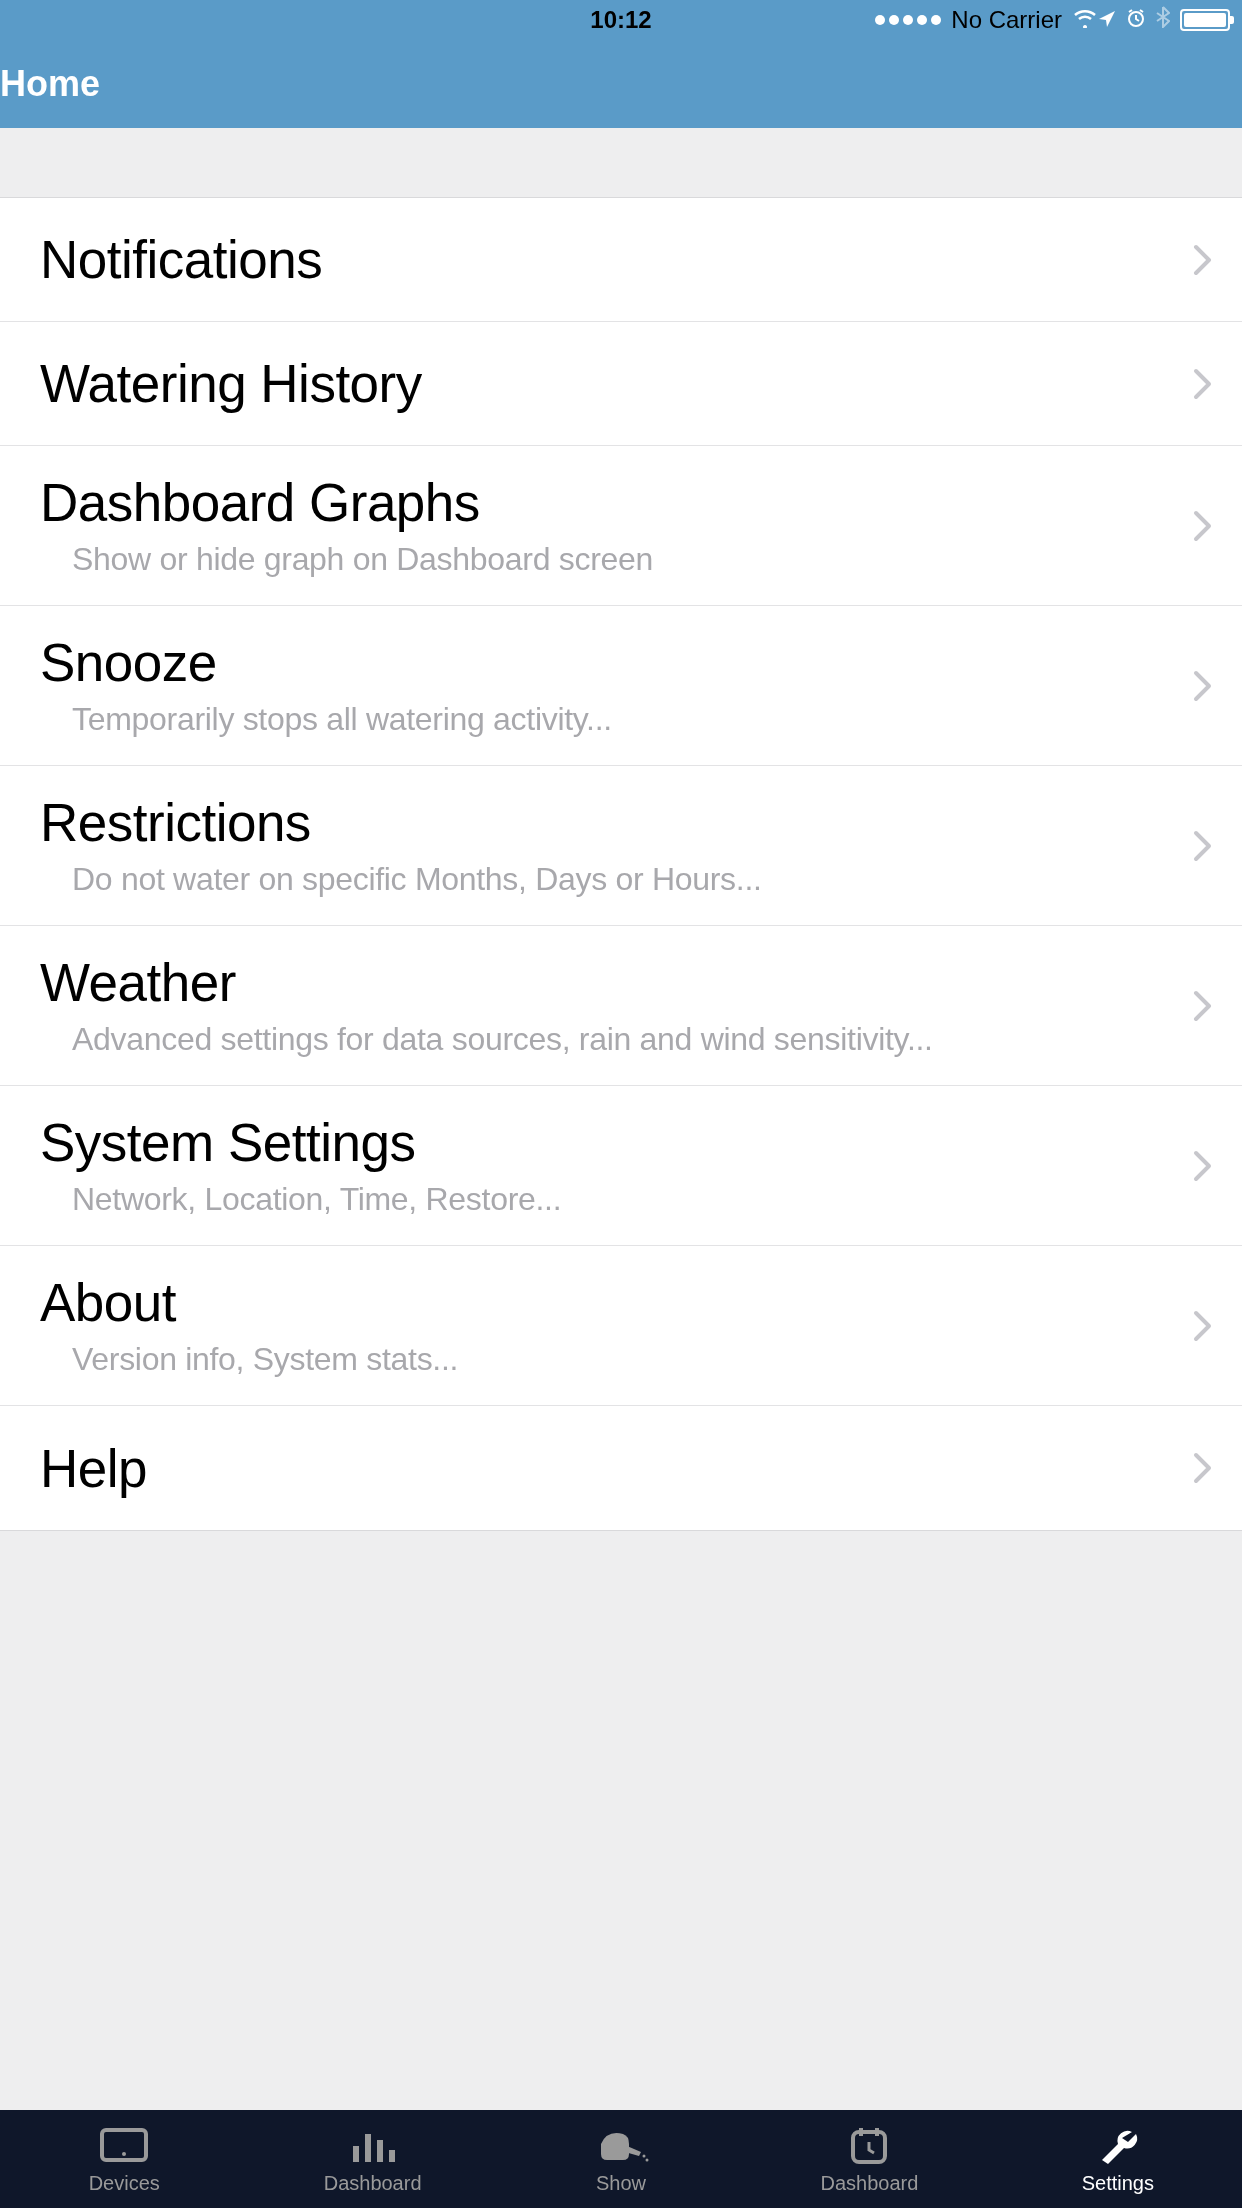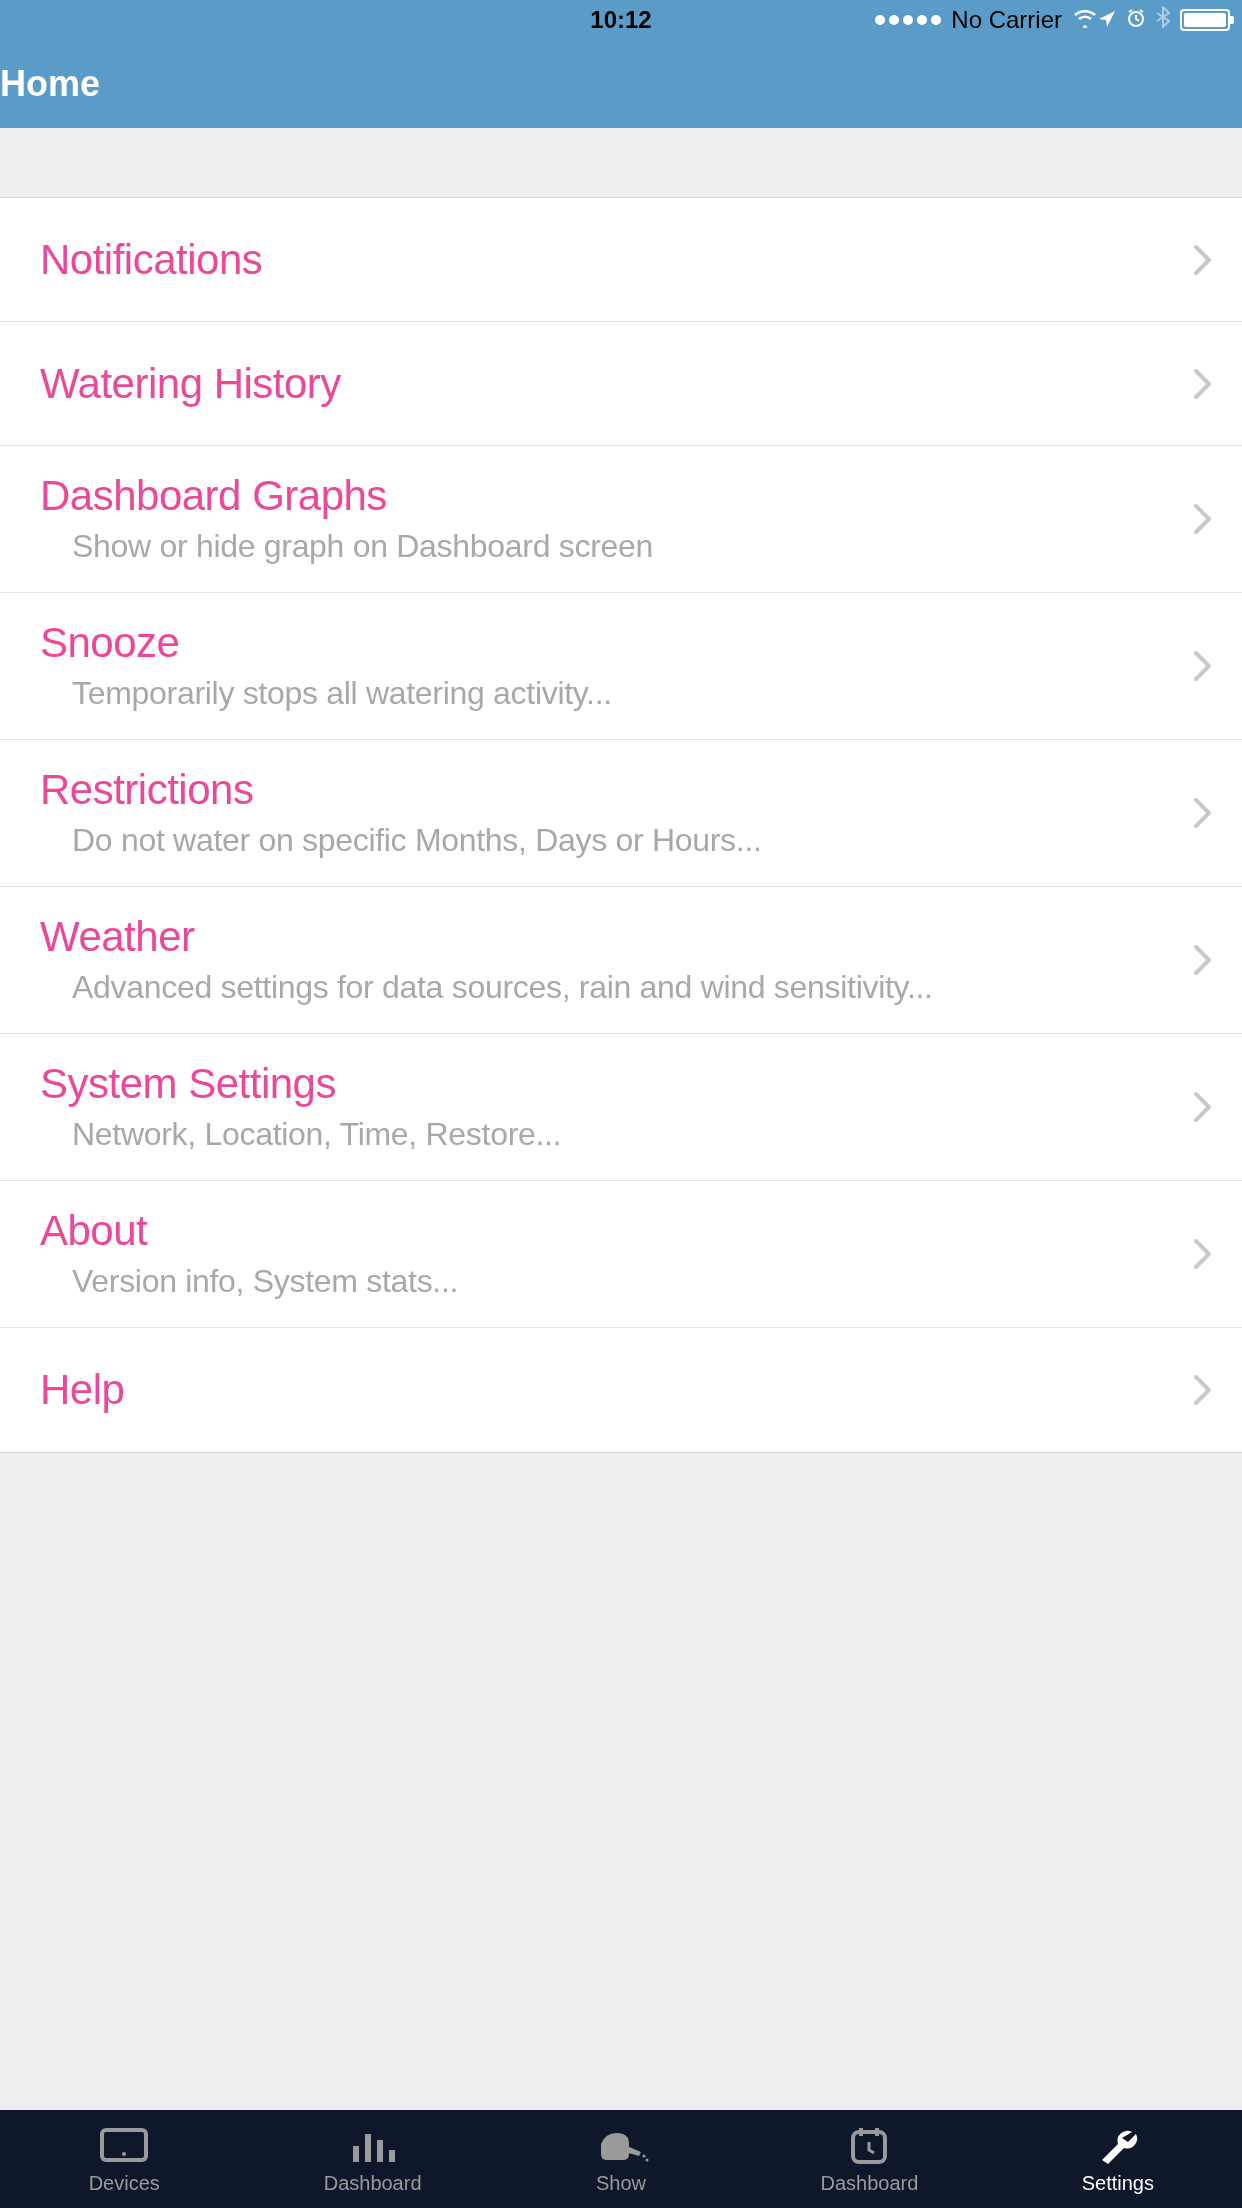--- a/index.html
+++ b/index.html
@@ -46,22 +46,22 @@
   .list-item {
     display: flex;
     align-items: center;
     padding: 26px 30px 26px 40px;
     border-bottom: 1px solid #e3e3e5;
     min-height: 124px;
   }
   .list-item:last-child { border-bottom: none; }
   .list-text { flex: 1; }
   .list-title {
-    font-size: 42px;
-    color: #ec4899;
+    font-size: 53px;
+    color: #000000;
     font-weight: 400;
     letter-spacing: -0.5px;
   }
   .list-sub {
     font-size: 32px;
     color: #a8a8ac;
     margin-top: 6px;
     line-height: 1.25;
     letter-spacing: -0.3px;
     margin-left: 32px;

